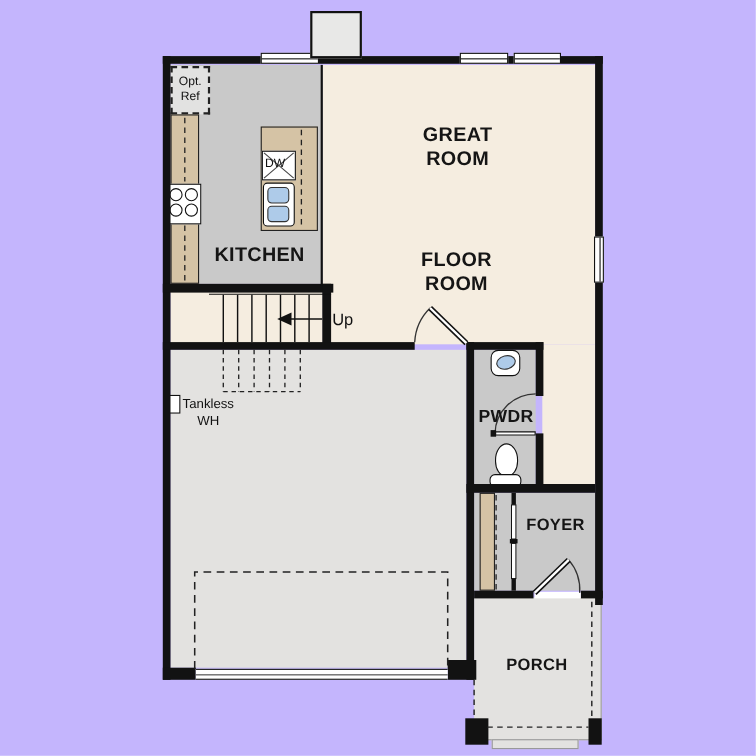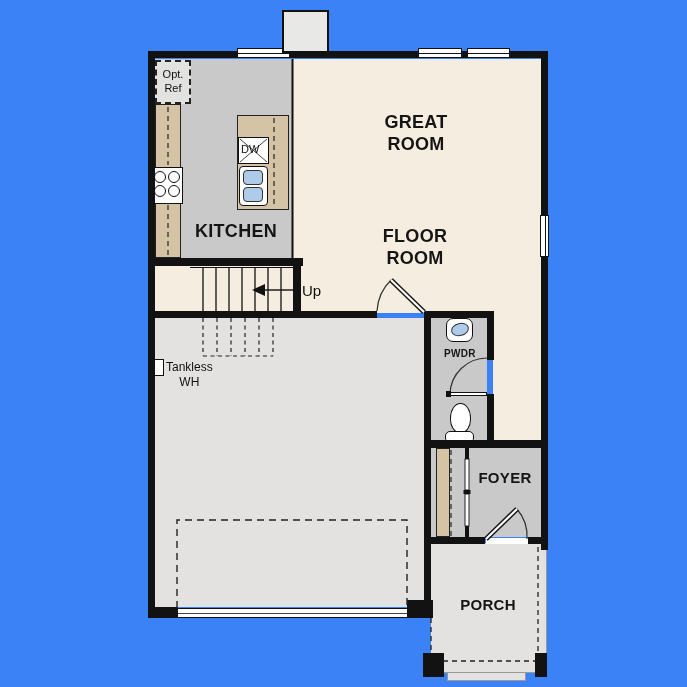--- a/index.html
+++ b/index.html
@@ -5,21 +5,21 @@
   :root{
     --floor-cream:#f5ede0;
     --floor-gray:#c9c9c9;
     --floor-light:#e3e2e0;
     --counter-tan:#d5c3a5;
     --wall-black:#121212;
     --sink-blue:#aecbe9;
   }
   *{box-sizing:border-box;margin:0;padding:0}
   body{background:#fff;font-family:"Liberation Sans",sans-serif}
-  .plan{position:relative;width:687px;height:687px;background:#3b82f6;overflow:hidden}
+  .plan{position:relative;width:687px;height:687px;background:#c4b5fd;overflow:hidden}
   .floor{position:absolute}
   .wall{position:absolute;background:var(--wall-black);z-index:3}
   .fix{position:absolute;z-index:2}
   .open{position:absolute;z-index:4}
   .win{position:absolute;background:#fff;border:1px solid #111;z-index:4}
   .win-h::after{content:"";position:absolute;left:0;right:0;top:50%;height:1px;background:#111}
   .win-v::after{content:"";position:absolute;top:0;bottom:0;left:50%;width:1px;background:#111}
   svg.lines{position:absolute;left:0;top:0;z-index:5;pointer-events:none}
   .lbl{position:absolute;z-index:6;font-weight:bold;color:#151515;text-align:center;
        line-height:1.22;white-space:pre-line;letter-spacing:.3px}
@@ -162,20 +162,20 @@
       <rect x="465" y="459" width="4" height="31" fill="#fff" stroke="#111" stroke-width="0.9"></rect>
       <rect x="463.5" y="490" width="7" height="4" fill="#111"></rect>
       <rect x="465" y="494" width="4" height="32" fill="#fff" stroke="#111" stroke-width="0.9"></rect>
       <rect x="465" y="526" width="4" height="11" fill="#111"></rect>
     </g>
   </svg>
 
   <div class="lbl ctr" style="left:416px;top:112px;font-size:18px"><span>GREAT</span><br><span>ROOM</span></div>
   <div class="lbl ctr" style="left:415px;top:226px;font-size:18px"><span>FLOOR</span><br><span>ROOM</span></div>
   <div class="lbl ctr" style="left:236px;top:221px;font-size:18px">KITCHEN</div>
-  <div class="lbl ctr" style="left:460px;top:348px;font-size:10px">PWDR</div>
+  <div class="lbl ctr" style="left:460px;top:370px;font-size:16px">PWDR</div>
   <div class="lbl ctr" style="left:505px;top:469px;font-size:15px">FOYER</div>
   <div class="lbl ctr" style="left:488px;top:596px;font-size:15px">PORCH</div>
   <div class="ann" style="left:302px;top:282px;font-size:15px">Up</div>
   <div class="ann" style="left:166px;top:360px;font-size:12px"><span>Tankless</span><br><span>WH</span></div>
   <div class="ann" style="left:241px;top:143px;font-size:11px">DW</div>
 
 </div>
 
 </body></html>

